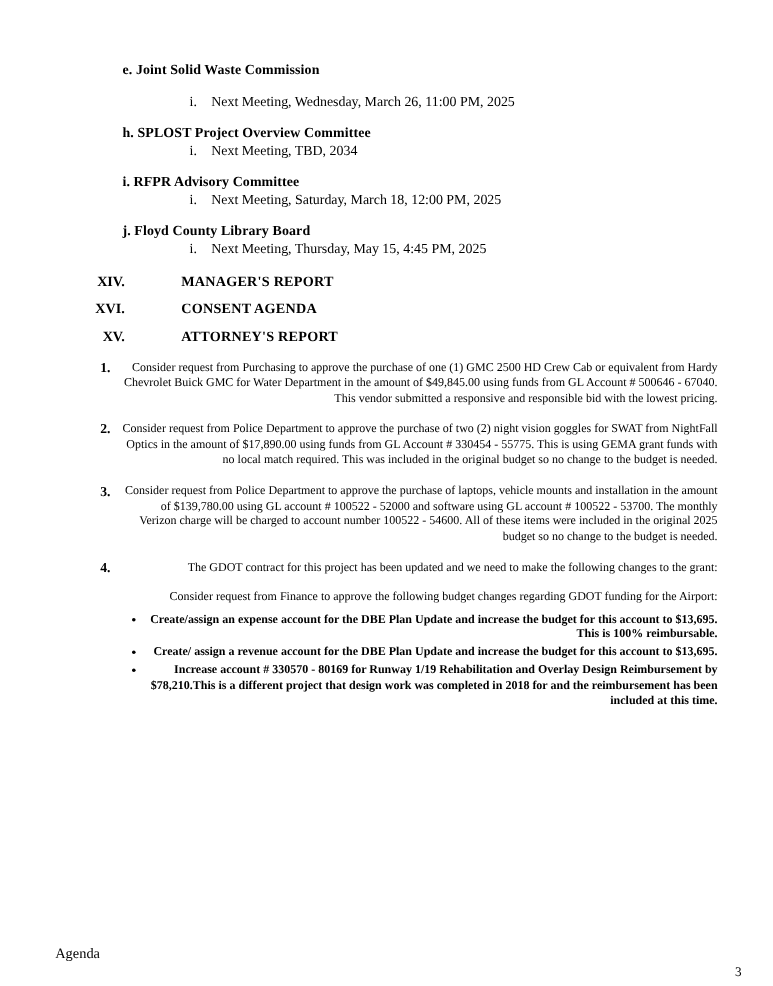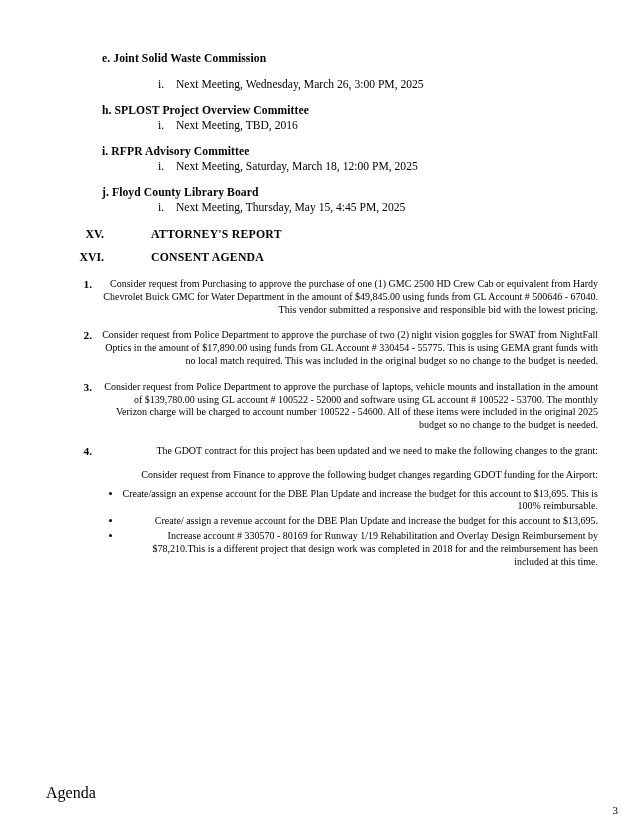--- a/index.html
+++ b/index.html
@@ -87,32 +87,33 @@
   }
   .item-body p {
     margin: 0;
   }
   .item-body p + p {
     margin-top: 11px;
   }
   .bullets {
     margin: 6px 0 0 0;
     padding-left: 20px;
+    font-weight: bold;
   }
   .bullets li {
     margin-top: 2px;
     line-height: 1.28;
   }
 
   
   .footer-left {
     position: absolute;
     left: 46px;
     bottom: 20px;
-    font-size: 16px;
+    font-size: 12px;
   }
   .footer-right {
     position: absolute;
     right: 26px;
     bottom: 6px;
     font-size: 11px;
   }
 </style>
 </head>
 <body>
@@ -120,49 +121,53 @@
 <div class="page">
 
   <div>
 
     <div class="committee-block">
       <div class="committee-title">e. Joint Solid Waste Commission</div>
     </div>
 
 
     <div class="committee-block">
-      <div class="committee-meeting"><span class="roman">i.</span><span>Next Meeting, Wednesday, March 26, 3:00 PM, 2025</span></div>
+      <div class="committee-meeting"><span class="roman">i.</span><span>Next Meeting, Wednesday, March 26, 11:00 PM, 2025</span></div>
     </div>
 
     <div class="committee-block">
       <div class="committee-title">h. SPLOST Project Overview Committee</div>
-      <div class="committee-meeting"><span class="roman">i.</span><span>Next Meeting, TBD, 2016</span></div>
+      <div class="committee-meeting"><span class="roman">i.</span><span>Next Meeting, TBD, 2034</span></div>
     </div>
 
     <div class="committee-block">
       <div class="committee-title">i. RFPR Advisory Committee</div>
       <div class="committee-meeting"><span class="roman">i.</span><span>Next Meeting, Saturday, March 18, 12:00 PM, 2025</span></div>
     </div>
 
     <div class="committee-block">
       <div class="committee-title">j. Floyd County Library Board</div>
       <div class="committee-meeting"><span class="roman">i.</span><span>Next Meeting, Thursday, May 15, 4:45 PM, 2025</span></div>
     </div>
 
   </div>
 
+  <div class="section-row">
+    <div class="section-num">XIV.</div>
+    <div class="section-label">MANAGER'S REPORT</div>
+  </div>
+
+  <div class="section-row">
+    <div class="section-num">XVI.</div>
+    <div class="section-label">CONSENT AGENDA</div>
+  </div>
 
   <div class="section-row">
     <div class="section-num">XV.</div>
     <div class="section-label">ATTORNEY'S REPORT</div>
-  </div>
-
-  <div class="section-row">
-    <div class="section-num">XVI.</div>
-    <div class="section-label">CONSENT AGENDA</div>
   </div>
 
   <div>
 
     <div class="item">
       <div class="item-num">1.</div>
       <div class="item-body">
         <p>Consider request from Purchasing to approve the purchase of one (1) GMC 2500 HD Crew Cab or equivalent from Hardy Chevrolet Buick GMC for Water Department in the amount of $49,845.00 using funds from GL Account # 500646 - 67040. This vendor submitted a responsive and responsible bid with the lowest pricing.</p>
       </div>
     </div>

